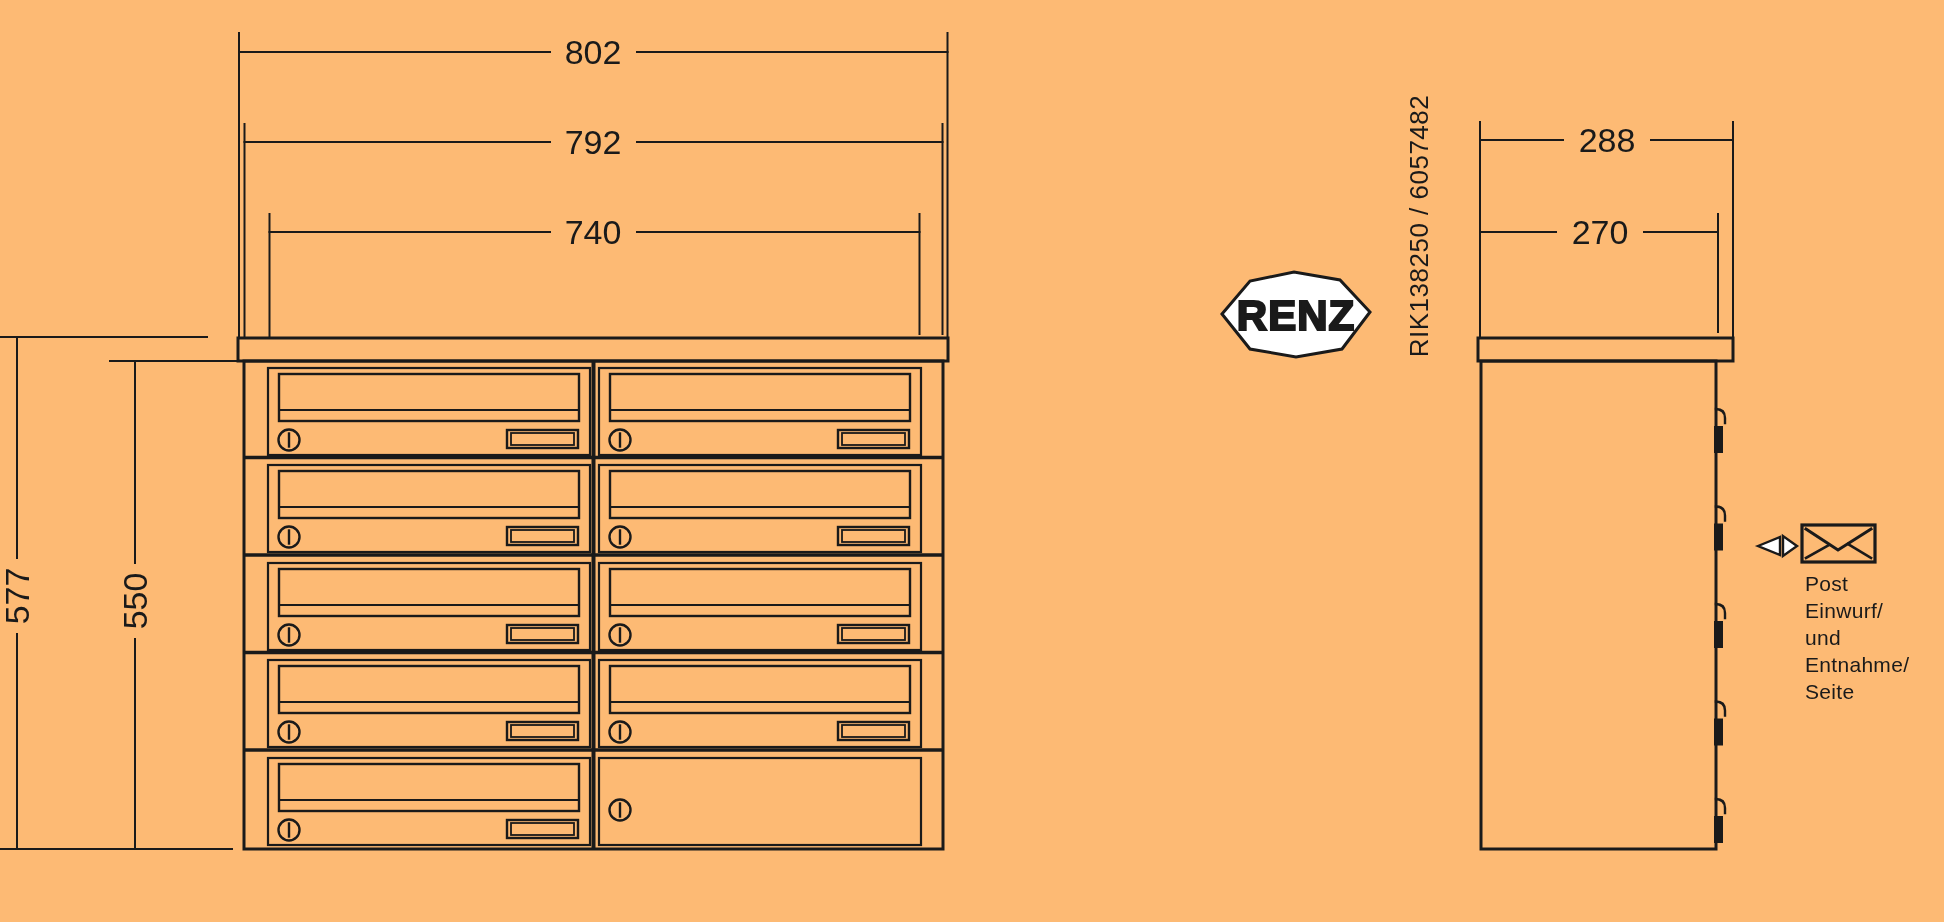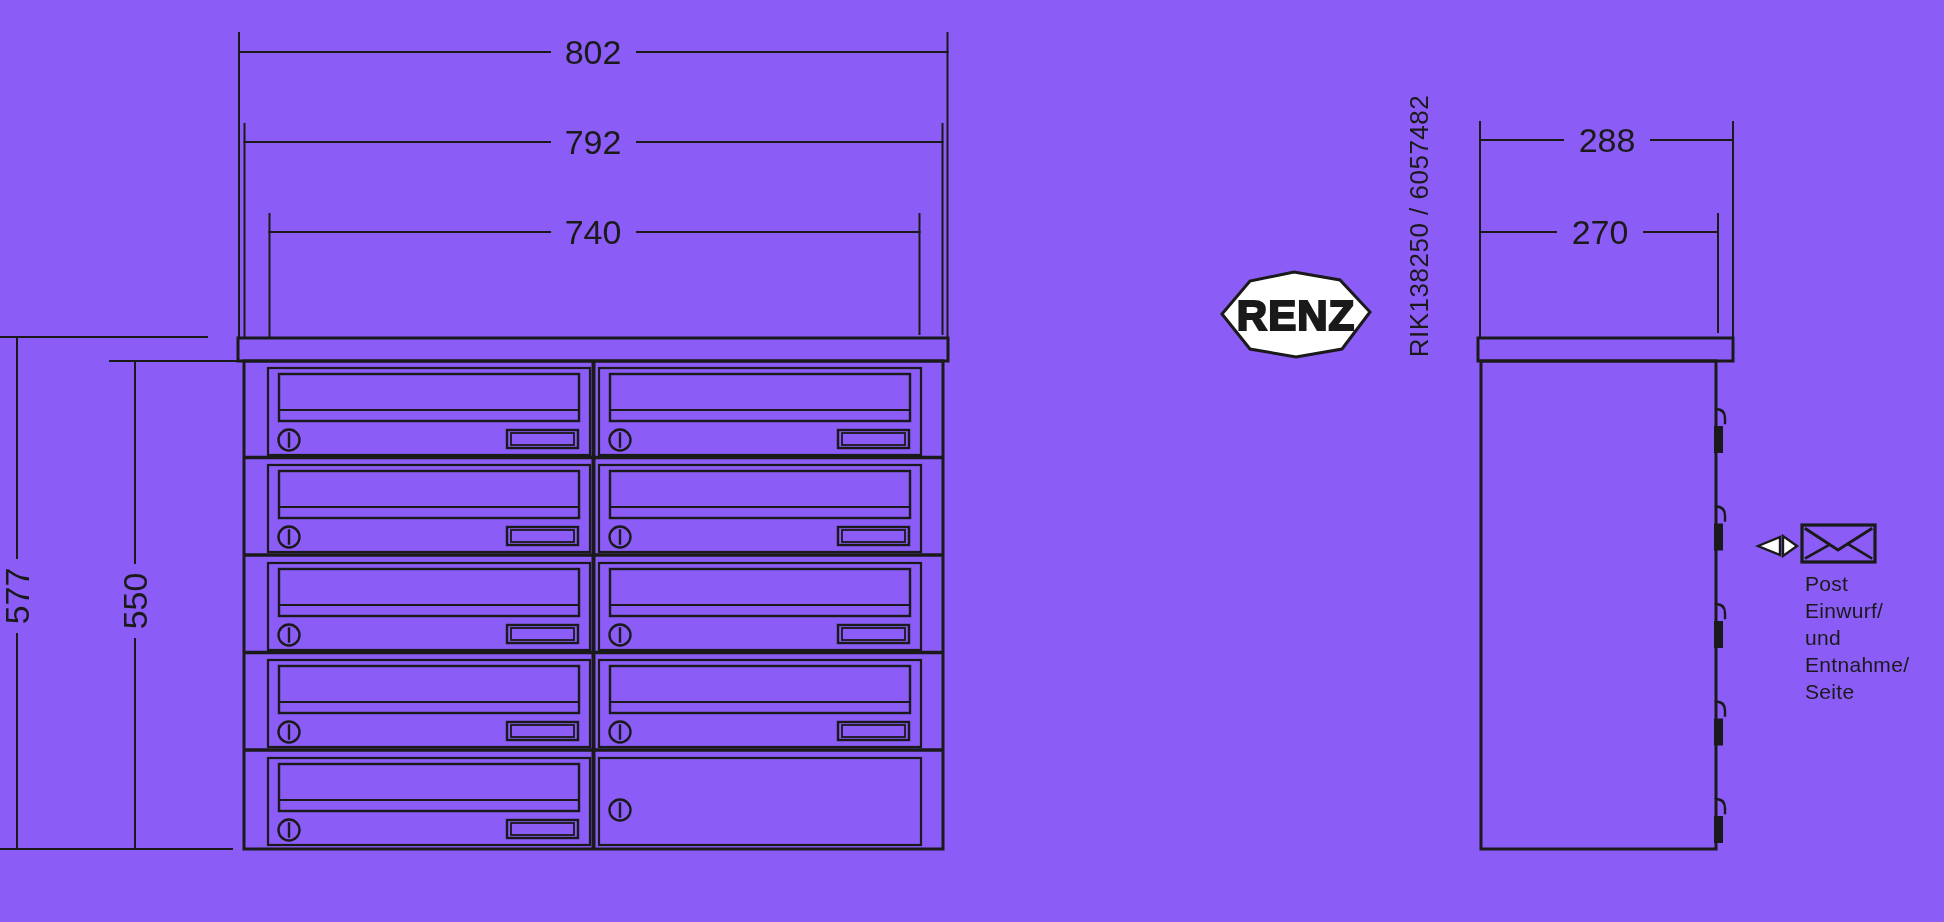--- a/index.html
+++ b/index.html
@@ -1,19 +1,19 @@
 <!DOCTYPE html>
 <html><head>
 <meta charset="utf-8">
 <style>
   html,body{margin:0;padding:0;background:#fff;}
   .sheet{
     position:relative;
     width:1944px;height:922px;
-    background:#8b5cf6;
+    background:#fdba74;
     font-family:"Liberation Sans", sans-serif;
     overflow:hidden;
   }
   svg text{
     font-family:"Liberation Sans", sans-serif;
     fill:#1a1a1a;
   }
   .dim-label{font-size:34px;}
   .part-label{font-size:26px;letter-spacing:0.5px;}
   .note-label{font-size:21px;letter-spacing:0.3px;}

